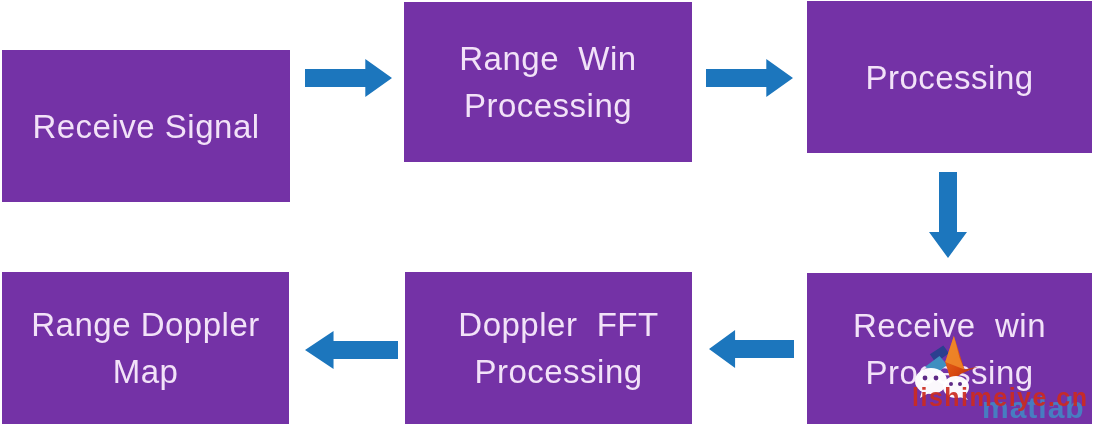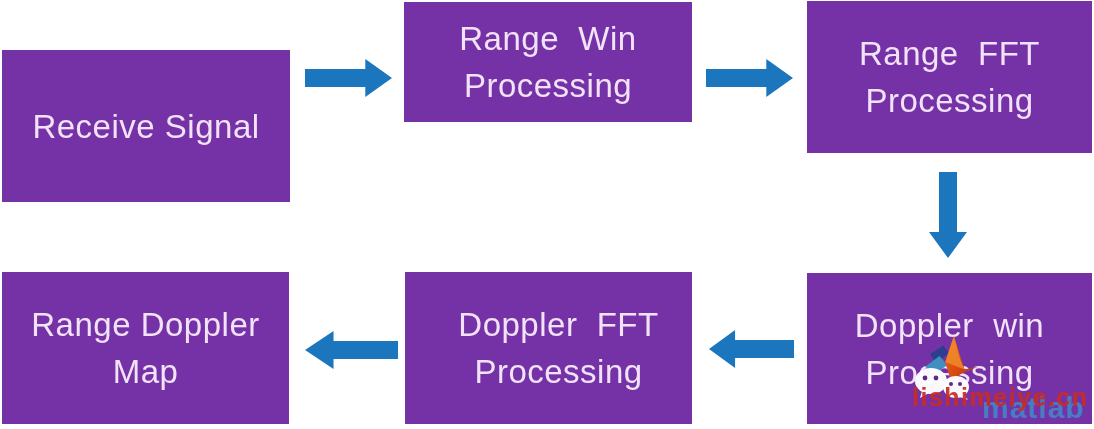--- a/index.html
+++ b/index.html
@@ -35,21 +35,21 @@
     line-height: 47px;
     letter-spacing: 0.5px;
     white-space: pre;
     text-align: center;
   }
   .arrow { position: absolute; display: block; }
   .arrow polygon { fill: var(--arrow); }
 
   
   #box-receive      { left: 2px;   top: 2px;   width: 288px; height: 152px; margin-top: 48px; }
-  #box-range-win    { left: 404px; top: 2px;   width: 288px; height: 120px; }
+  #box-range-win    { left: 404px; top: 2px;   width: 288px; height: 160px; }
   #box-range-fft    { left: 807px; top: 1px;   width: 285px; height: 152px; }
   #box-doppler-win  { left: 807px; top: 273px; width: 285px; height: 151px; }
   #box-doppler-fft  { left: 405px; top: 272px; width: 287px; height: 152px; padding-left: 20px; }
   #box-rd-map       { left: 2px;   top: 272px; width: 287px; height: 152px; justify-content: center; }
 
   
   #arrow-1 { left: 305px; top: 59px;  width: 87px; height: 38px; }
   #arrow-2 { left: 706px; top: 59px;  width: 87px; height: 38px; }
   #arrow-3 { left: 929px; top: 172px; width: 38px; height: 86px; }
   #arrow-4 { left: 709px; top: 330px; width: 85px; height: 38px; }
@@ -93,30 +93,29 @@
   <div class="flow-box" id="box-range-win">
     <div class="box-line">Range  Win</div>
     <div class="box-line">Processing</div>
   </div>
 
   <svg class="arrow" id="arrow-2" viewBox="0 0 88 38" preserveAspectRatio="none">
     <polygon points="0,10 61,10 61,0 88,19 61,38 61,28 0,28"></polygon>
   </svg>
 
   <div class="flow-box" id="box-range-fft">
-    <div class="box-line">Range  FFT</div>
     <div class="box-line">Processing</div>
   </div>
 
   <svg class="arrow" id="arrow-3" viewBox="0 0 38 86" preserveAspectRatio="none">
     <polygon points="10,0 28,0 28,60 38,60 19,86 0,60 10,60"></polygon>
   </svg>
 
   <div class="flow-box" id="box-doppler-win">
-    <div class="box-line">Doppler  win</div>
+    <div class="box-line">Receive  win</div>
     <div class="box-line">Processing</div>
   </div>
 
   <svg class="arrow" id="arrow-4" viewBox="0 0 88 38" preserveAspectRatio="none">
     <polygon points="88,10 27,10 27,0 0,19 27,38 27,28 88,28"></polygon>
   </svg>
 
   <div class="flow-box" id="box-doppler-fft">
     <div class="box-line">Doppler  FFT</div>
     <div class="box-line">Processing</div>

